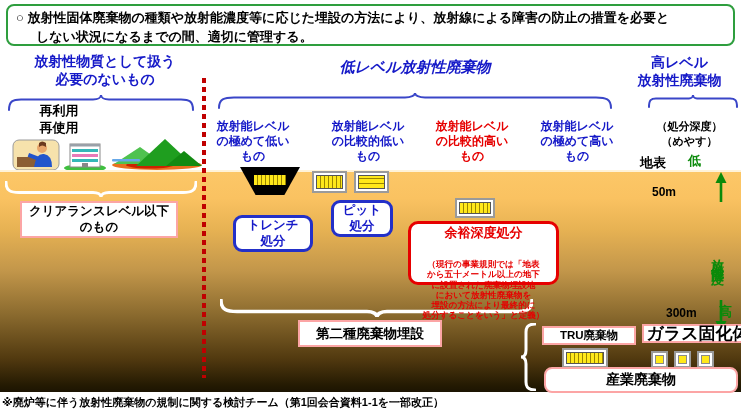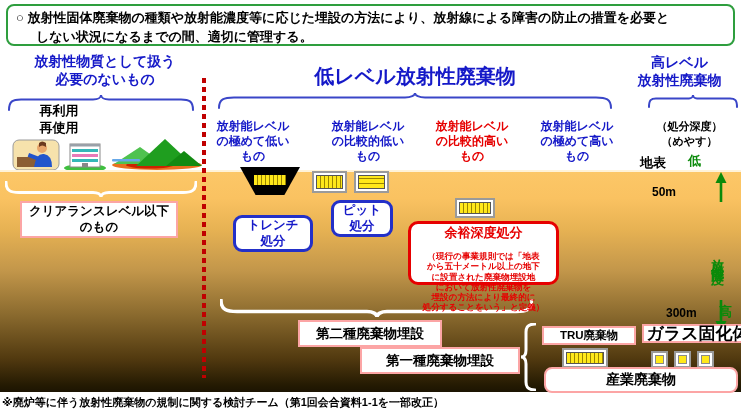--- a/index.html
+++ b/index.html
@@ -86,21 +86,21 @@
     <ellipse cx="47" cy="29" rx="45" ry="5" fill="#E8701F"></ellipse>
     <ellipse cx="40" cy="29" rx="24" ry="3.5" fill="#CC2200"></ellipse>
     <polygon points="4,28 30,11 54,28" fill="#4FC24F"></polygon>
     <polygon points="26,30 55,3 84,30" fill="#1F9E1F"></polygon>
     <polygon points="56,30 74,15 92,30" fill="#128A12"></polygon>
     <rect x="2" y="23" width="28" height="2.5" rx="1" fill="#66A8E8"></rect>
   </svg>
 
   <div class="abs red-dots"></div>
 
-  <div class="abs c group-title blue" style="left:300px;top:63px;width:230px;font-size:20px;">低レベル放射性廃棄物</div>
+  <div class="abs c group-title blue" style="left:300px;top:57px;width:230px;font-size:15px;font-style:italic;">低レベル放射性廃棄物</div>
   <svg class="abs" style="left:218px;top:92px;" width="394" height="17">
     <path d="M1,16 C1,7 6,5.5 16,5.5 L187,5.5 C193,5.5 197,3.5 197,1 C197,3.5 201,5.5 207,5.5 L378,5.5 C388,5.5 393,7 393,16" stroke="#3A46C8" stroke-width="2" fill="none" stroke-linecap="round"></path>
   </svg>
 
   <div class="abs c group-title blue pre" style="left:618px;top:53px;width:123px;font-size:14px;">高レベル
 放射性廃棄物</div>
   <svg class="abs" style="left:648px;top:94px;" width="90" height="14">
     <path d="M1,13 C1,6 3,4.5 8,4.5 L41,4.5 C43.5,4.5 45,2.5 45,1 C45,2.5 46.5,4.5 49,4.5 L82,4.5 C87,4.5 89,6 89,13" stroke="#3A46C8" stroke-width="2" fill="none" stroke-linecap="round"></path>
   </svg>
 
@@ -148,39 +148,38 @@
       <div class="drum-h"></div>
     </div>
   <div class="abs bluebox" style="left:331px;top:200px;width:62px;height:37px;">ピット
 処分</div>
 
   <div class="abs frame" style="left:455px;top:198px;width:40px;height:20px;">
       <div class="drum-v"></div>
     </div>
   <div class="abs redbox" style="left:408px;top:221px;width:151px;height:64px;">
     <div class="c bold red" style="font-size:13px;line-height:1.1;">余裕深度処分</div>
-    <div class="c bold red pre" style="font-size:8.6px;line-height:1.18;margin-top:11px;">（現行の事業規則では「地表
+    <div class="c bold red pre" style="font-size:8.6px;line-height:1.18;margin-top:19px;">（現行の事業規則では「地表
 から五十メートル以上の地下
 に設置された廃棄物埋設地
 において放射性廃棄物を
 埋設の方法により最終的に
 処分することをいう」と定義）</div>
   </div>
 
   <svg class="abs" style="left:5px;top:181px;z-index:20;" width="192" height="17">
     <path d="M1,1 C1,10 6,11.5 14,11.5 L88,11.5 C93,11.5 96,13.5 96,16 C96,13.5 99,11.5 104,11.5 L178,11.5 C186,11.5 191,10 191,1" stroke="#ffffff" stroke-width="3" fill="none" stroke-linecap="round"></path>
   </svg>
   <div class="abs wbox pre" style="left:20px;top:201px;width:158px;height:37px;font-size:12.5px;line-height:1.25;">クリアランスレベル以下
 のもの</div>
 
   <svg class="abs" style="left:220px;top:299px;z-index:20;" width="313" height="19">
     <path d="M1,1 C1,11 7,12.5 17,12.5 L147,12.5 C153,12.5 157,15 157,18 C157,15 161,12.5 167,12.5 L296,12.5 C306,12.5 312,11 312,1" stroke="#ffffff" stroke-width="3.5" fill="none" stroke-linecap="round"></path>
   </svg>
   <div class="abs wbox" style="left:298px;top:320px;width:144px;height:27px;font-size:13.5px;">第二種廃棄物埋設</div>
-  <div class="abs wbox" style="left:360px;top:347px;width:160px;height:27px;font-size:13.5px;">第一種廃棄物埋設</div>
   <svg class="abs" style="left:520px;top:323px;z-index:20;" width="16" height="68">
     <path d="M15,1 C8,1 6,4 6,9 L6,27 C6,31.5 4.5,34 1,34 C4.5,34 6,36.5 6,41 L6,59 C6,64 8,67 15,67" stroke="#ffffff" stroke-width="3" fill="none" stroke-linecap="round"></path>
   </svg>
 
   <div class="abs wbox" style="left:542px;top:326px;width:94px;height:19px;font-size:11.5px;">TRU廃棄物</div>
   <div class="abs wbox" style="left:642px;top:324px;width:112px;height:19px;font-size:17px;">ガラス固化体</div>
   <div class="abs frame" style="left:562px;top:348px;width:46px;height:20px;">
       <div class="drum-v"></div>
     </div>
   <div class="abs sq" style="left:651px;top:351px;">

